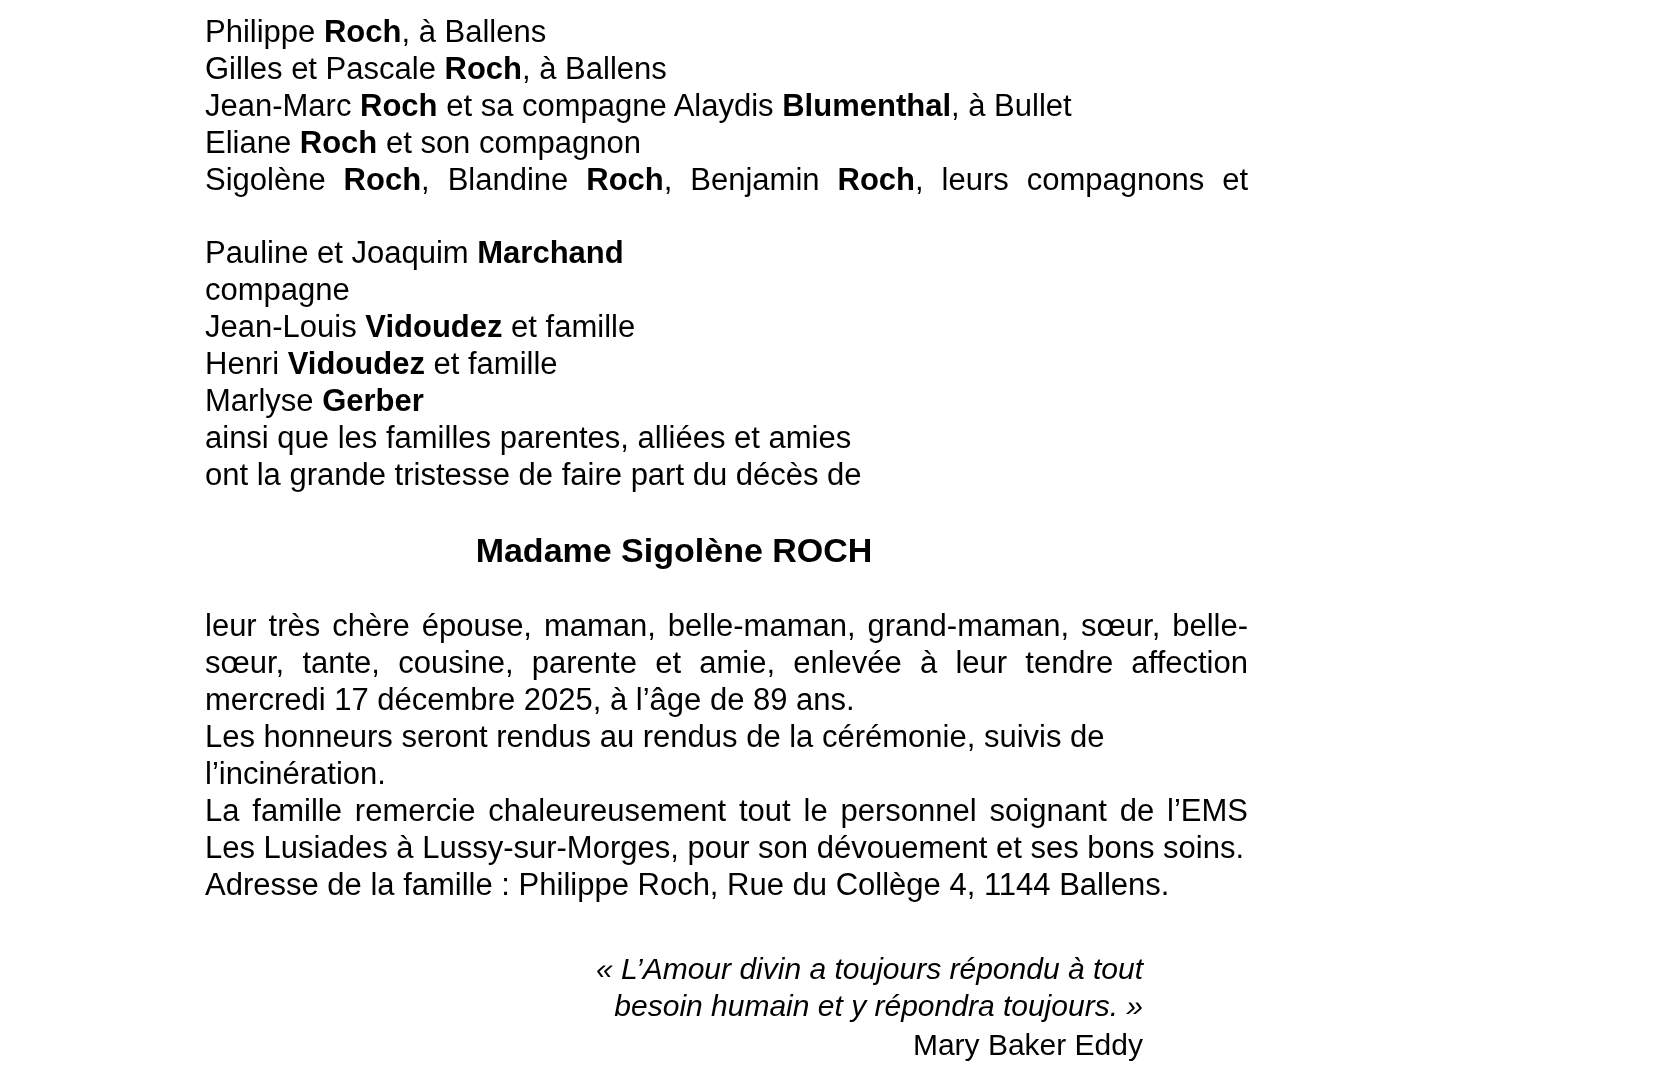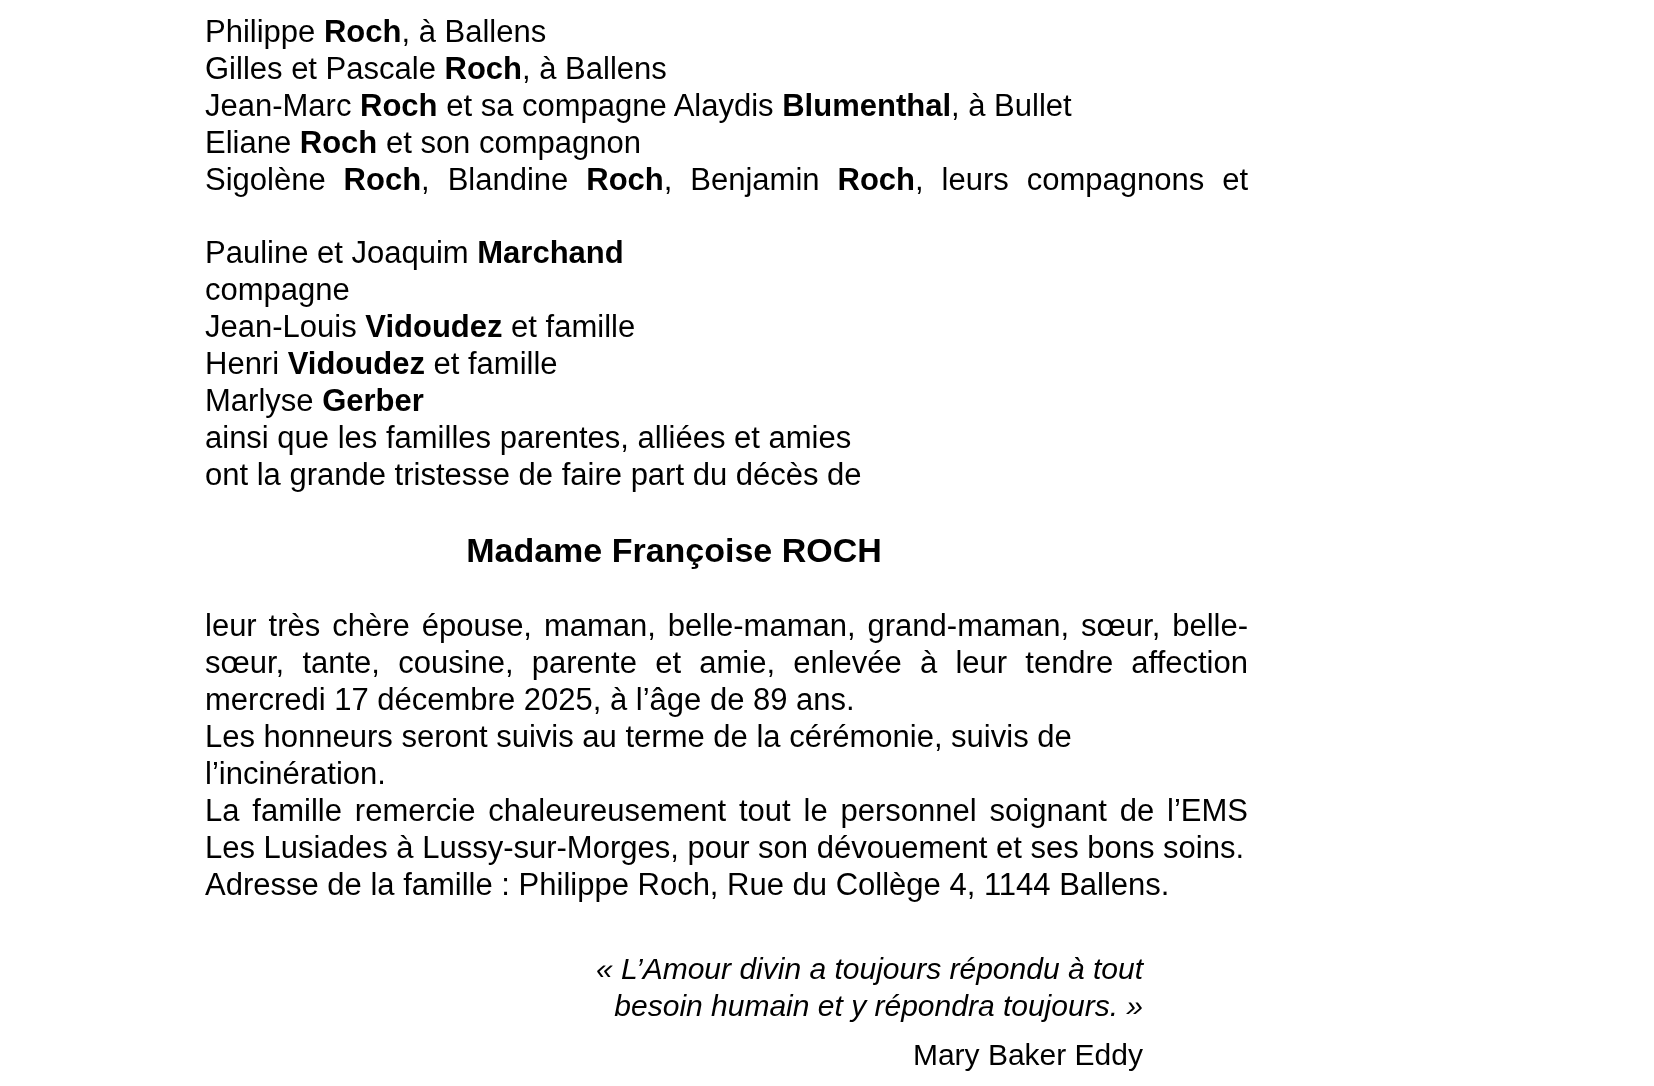--- a/index.html
+++ b/index.html
@@ -65,21 +65,21 @@
     margin-top: 48px;
     text-align: right;
     font-size: 30px;
     line-height: 1.22;
     font-style: italic;
     padding-right: 105px;
   }
   .quote .author {
     font-style: normal;
     display: block;
-    margin-top: 12px;
+    margin-top: 2px;
   }
   .quote .qline {
     display: block;
   }
 </style>
 </head>
 <body>
 
 <div class="page">
 
@@ -91,25 +91,25 @@
       <div class="line justified"><span>Sigolène </span><b>Roch</b><span>, Blandine </span><b>Roch</b><span>, Benjamin </span><b>Roch</b><span>, leurs compagnons et</span></div>
       <div class="line"><span>Pauline et Joaquim </span><b>Marchand</b></div>
       <div class="line"><span>compagne</span></div>
       <div class="line"><span>Jean-Louis </span><b>Vidoudez</b><span> et famille</span></div>
       <div class="line"><span>Henri </span><b>Vidoudez</b><span> et famille</span></div>
       <div class="line"><span>Marlyse </span><b>Gerber</b></div>
       <div class="line"><span>ainsi que les familles parentes, alliées et amies</span></div>
       <div class="line"><span>ont la grande tristesse de faire part du décès de</span></div>
     </div>
 
-  <div class="deceased-name">Madame Françoise ROCH</div>
+  <div class="deceased-name">Madame Sigolène ROCH</div>
 
   <div class="body-text">
     <p class="justify">leur très chère épouse, maman, belle-maman, grand-maman, sœur, belle-sœur, tante, cousine, parente et amie, enlevée à leur tendre affection mercredi 17 décembre 2025, à l’âge de 89 ans.</p>
-    <p>Les honneurs seront suivis au terme de la cérémonie, suivis de l’incinération.</p>
+    <p>Les honneurs seront rendus au rendus de la cérémonie, suivis de l’incinération.</p>
     <p class="justify">La famille remercie chaleureusement tout le personnel soignant de l’EMS Les Lusiades à Lussy-sur-Morges, pour son dévouement et ses bons soins.</p>
     <p>Adresse de la famille : Philippe Roch, Rue du Collège 4, 1144 Ballens.</p>
   </div>
 
   <div class="quote">
     <span class="qline">« L’Amour divin a toujours répondu à tout</span>
     <span class="qline">besoin humain et y répondra toujours. »</span>
     <span class="author">Mary Baker Eddy</span>
   </div>
 

